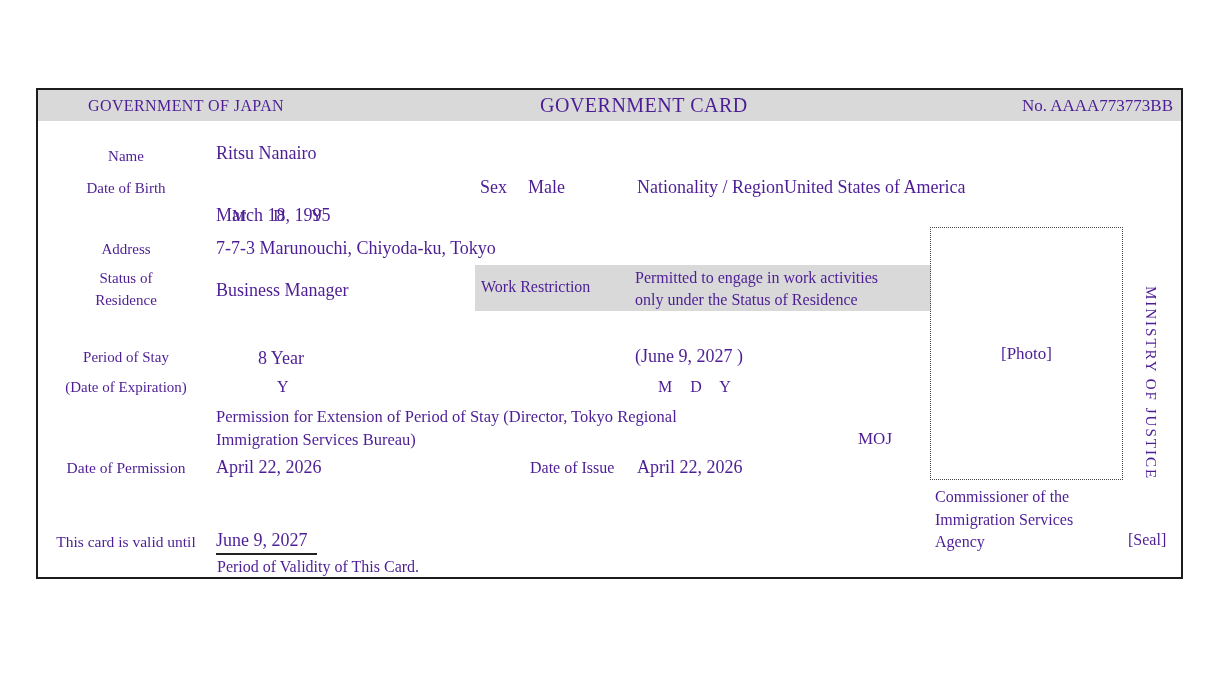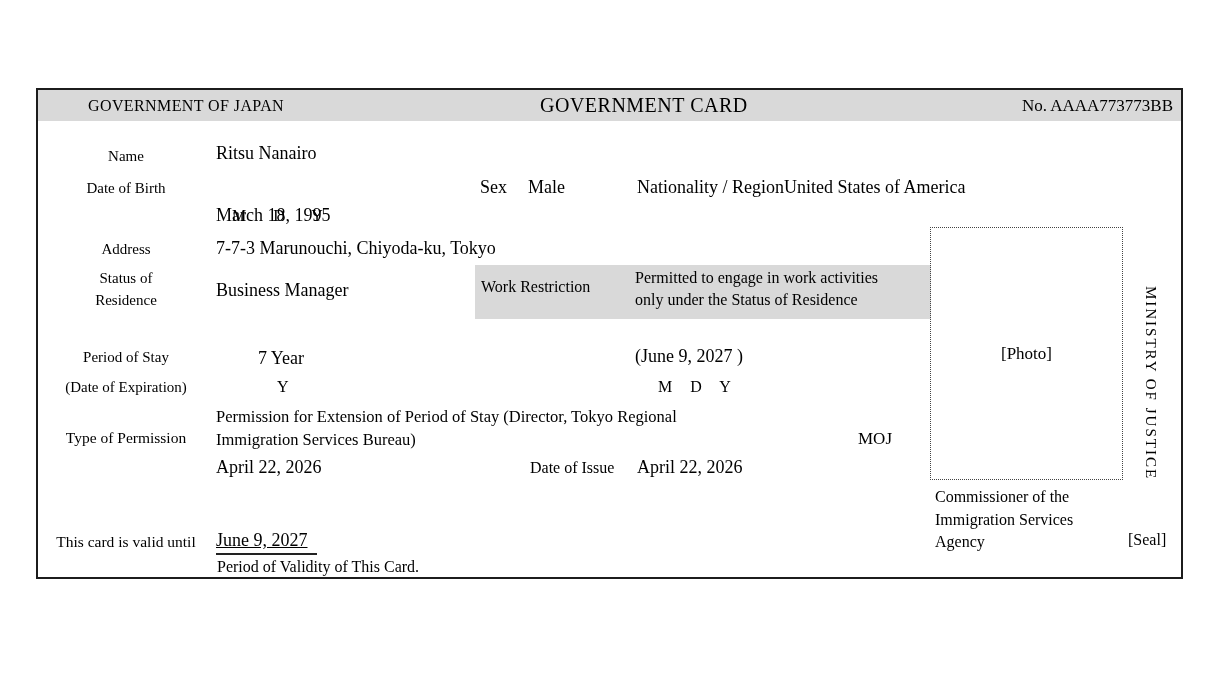--- a/index.html
+++ b/index.html
@@ -1,19 +1,19 @@
 <!DOCTYPE html>
 <html><head>
 <meta charset="utf-8">
 <style>
   * { margin:0; padding:0; box-sizing:border-box; }
   html,body { background:#ffffff; }
   .page {
     position:relative; width:1220px; height:686px; background:#ffffff;
-    font-family:"Liberation Serif", serif; color:#000000; overflow:hidden;
+    font-family:"Liberation Serif", serif; color:#4c1d95; overflow:hidden;
   }
   .card {
     position:absolute; left:36px; top:88px; width:1147px; height:491px;
     border:2px solid #1c1c1c; background:#ffffff;
   }
   
   .band { position:absolute; left:0; top:0; width:100%; height:31px; background:#d9d9d9; }
   .band .gov   { position:absolute; left:50px;  top:0; line-height:31px; font-size:16px; letter-spacing:0.4px; white-space:nowrap; }
   .band .title { position:absolute; left:502px; top:0; line-height:31px; font-size:20px; letter-spacing:0.5px; white-space:nowrap; }
   .band .num   { position:absolute; right:8px;  top:0; line-height:31px; font-size:17px; white-space:nowrap; }
@@ -44,21 +44,21 @@
   .val-expd   { left:597px; top:254px; }
   .exp-y      { left:239px; top:287px; font-size:16px; line-height:20px; }
   .mdy2       { left:620px; top:287px; font-size:16px; line-height:20px; word-spacing:14px; }
   .perm       { left:178px; top:315px; font-size:16.5px; line-height:23px; white-space:nowrap; }
   .moj        { left:820px; top:337px; font-size:17px; }
   .val-dperm  { left:178px; top:365px; }
   .doi-lbl    { left:492px; top:367px; font-size:16px; line-height:22px; }
   .val-doi    { left:599px; top:365px; }
 
   
-  .work { position:absolute; left:437px; top:175px; width:456px; height:54px; background:#d9d9d9; }
+  .work { position:absolute; left:437px; top:175px; width:456px; height:46px; background:#d9d9d9; }
   .work .wl { position:absolute; left:6px;   top:13px; font-size:16px; white-space:nowrap; }
   .work .wv { position:absolute; left:160px; top:2px;  font-size:16px; line-height:22px; white-space:nowrap; }
 
   
   .photo {
     position:absolute; left:892px; top:137px; width:193px; height:253px;
     border:1px dotted #444; display:flex; align-items:center; justify-content:center;
     font-size:17px;
   }
   .ministry {
@@ -67,21 +67,21 @@
     font-size:15px; letter-spacing:2px; text-align:center; line-height:16px; white-space:nowrap;
   }
 
   
   .comm { position:absolute; left:897px; top:396px; font-size:16px; line-height:22.5px; white-space:nowrap; }
   .seal { position:absolute; left:1090px; top:441px; font-size:16px; white-space:nowrap; }
 
   
   .valid-val {
     position:absolute; left:178px; top:438px; font-size:18px; line-height:24px;
-    border-bottom:2px solid #222; padding:0 9px 1px 0; white-space:nowrap;text-decoration:underline;
+    border-bottom:2px solid #222; padding:0 9px 1px 0; white-space:nowrap;
   }
   .valid-note { position:absolute; left:179px; top:467px; font-size:16px; line-height:20px; white-space:nowrap; }
 </style>
 </head>
 <body>
 
 <div class="page">
   <div class="card">
 
     <div class="band">
@@ -92,21 +92,21 @@
 
     <div class="lbl lbl-name">Name</div>
     <div class="lbl lbl-dob">Date of Birth</div>
     <div class="lbl lbl-addr">Address</div>
     <div class="lbl lbl-status">
       <div>Status of</div>
       <div>Residence</div>
     </div>
     <div class="lbl lbl-period">Period of Stay</div>
     <div class="lbl lbl-exp">(Date of Expiration)</div>
-    <div class="lbl lbl-type">Type of Permission</div>
+    <div class="lbl lbl-dperm">Date of Permission</div>
     <div class="lbl lbl-valid">This card is valid until</div>
 
     <div class="val val-name">Ritsu Nanairo</div>
     <div class="val val-dob">March 18, 1995</div>
     <div class="val sex-lbl">Sex</div>
     <div class="val sex-val">Male</div>
     <div class="val nat">
       <span>Nationality / Region</span><span class="nat-v">United States of America</span>
     </div>
     <div class="val mdy1">M D Y</div>
@@ -114,21 +114,21 @@
     <div class="val val-status">Business Manager</div>
 
     <div class="work">
       <span class="wl">Work Restriction</span>
       <div class="wv">
         <div>Permitted to engage in work activities</div>
         <div>only under the Status of Residence</div>
       </div>
     </div>
 
-    <div class="val val-period">7 Year</div>
+    <div class="val val-period">8 Year</div>
     <div class="val val-expd">(June 9, 2027 )</div>
     <div class="val exp-y">Y</div>
     <div class="val mdy2">M D Y</div>
 
     <div class="val perm">
       <div>Permission for Extension of Period of Stay (Director, Tokyo Regional</div>
       <div>Immigration Services Bureau)</div>
     </div>
     <div class="val moj">MOJ</div>
 

